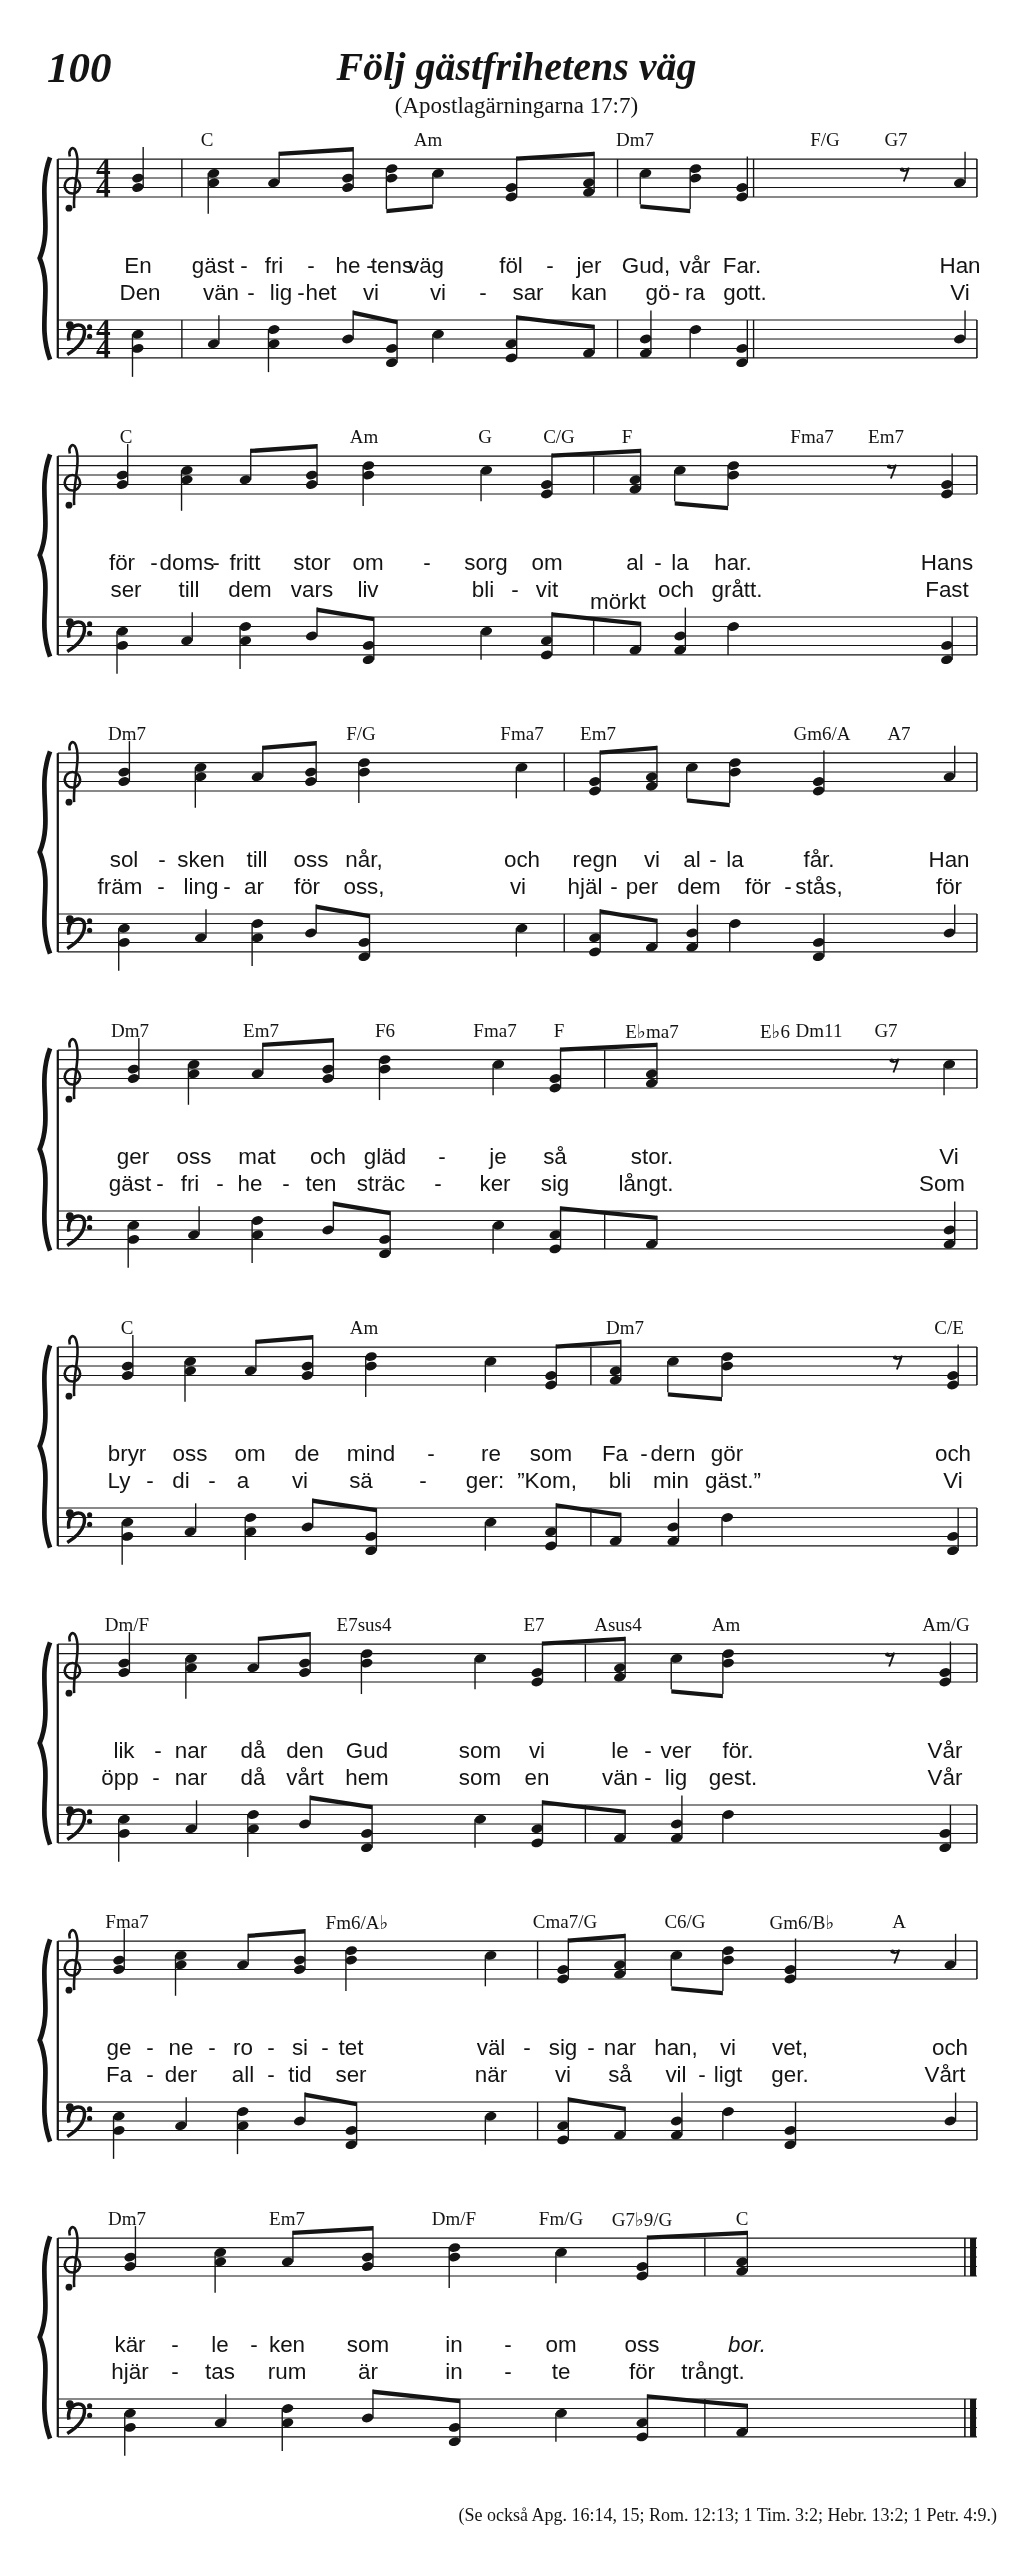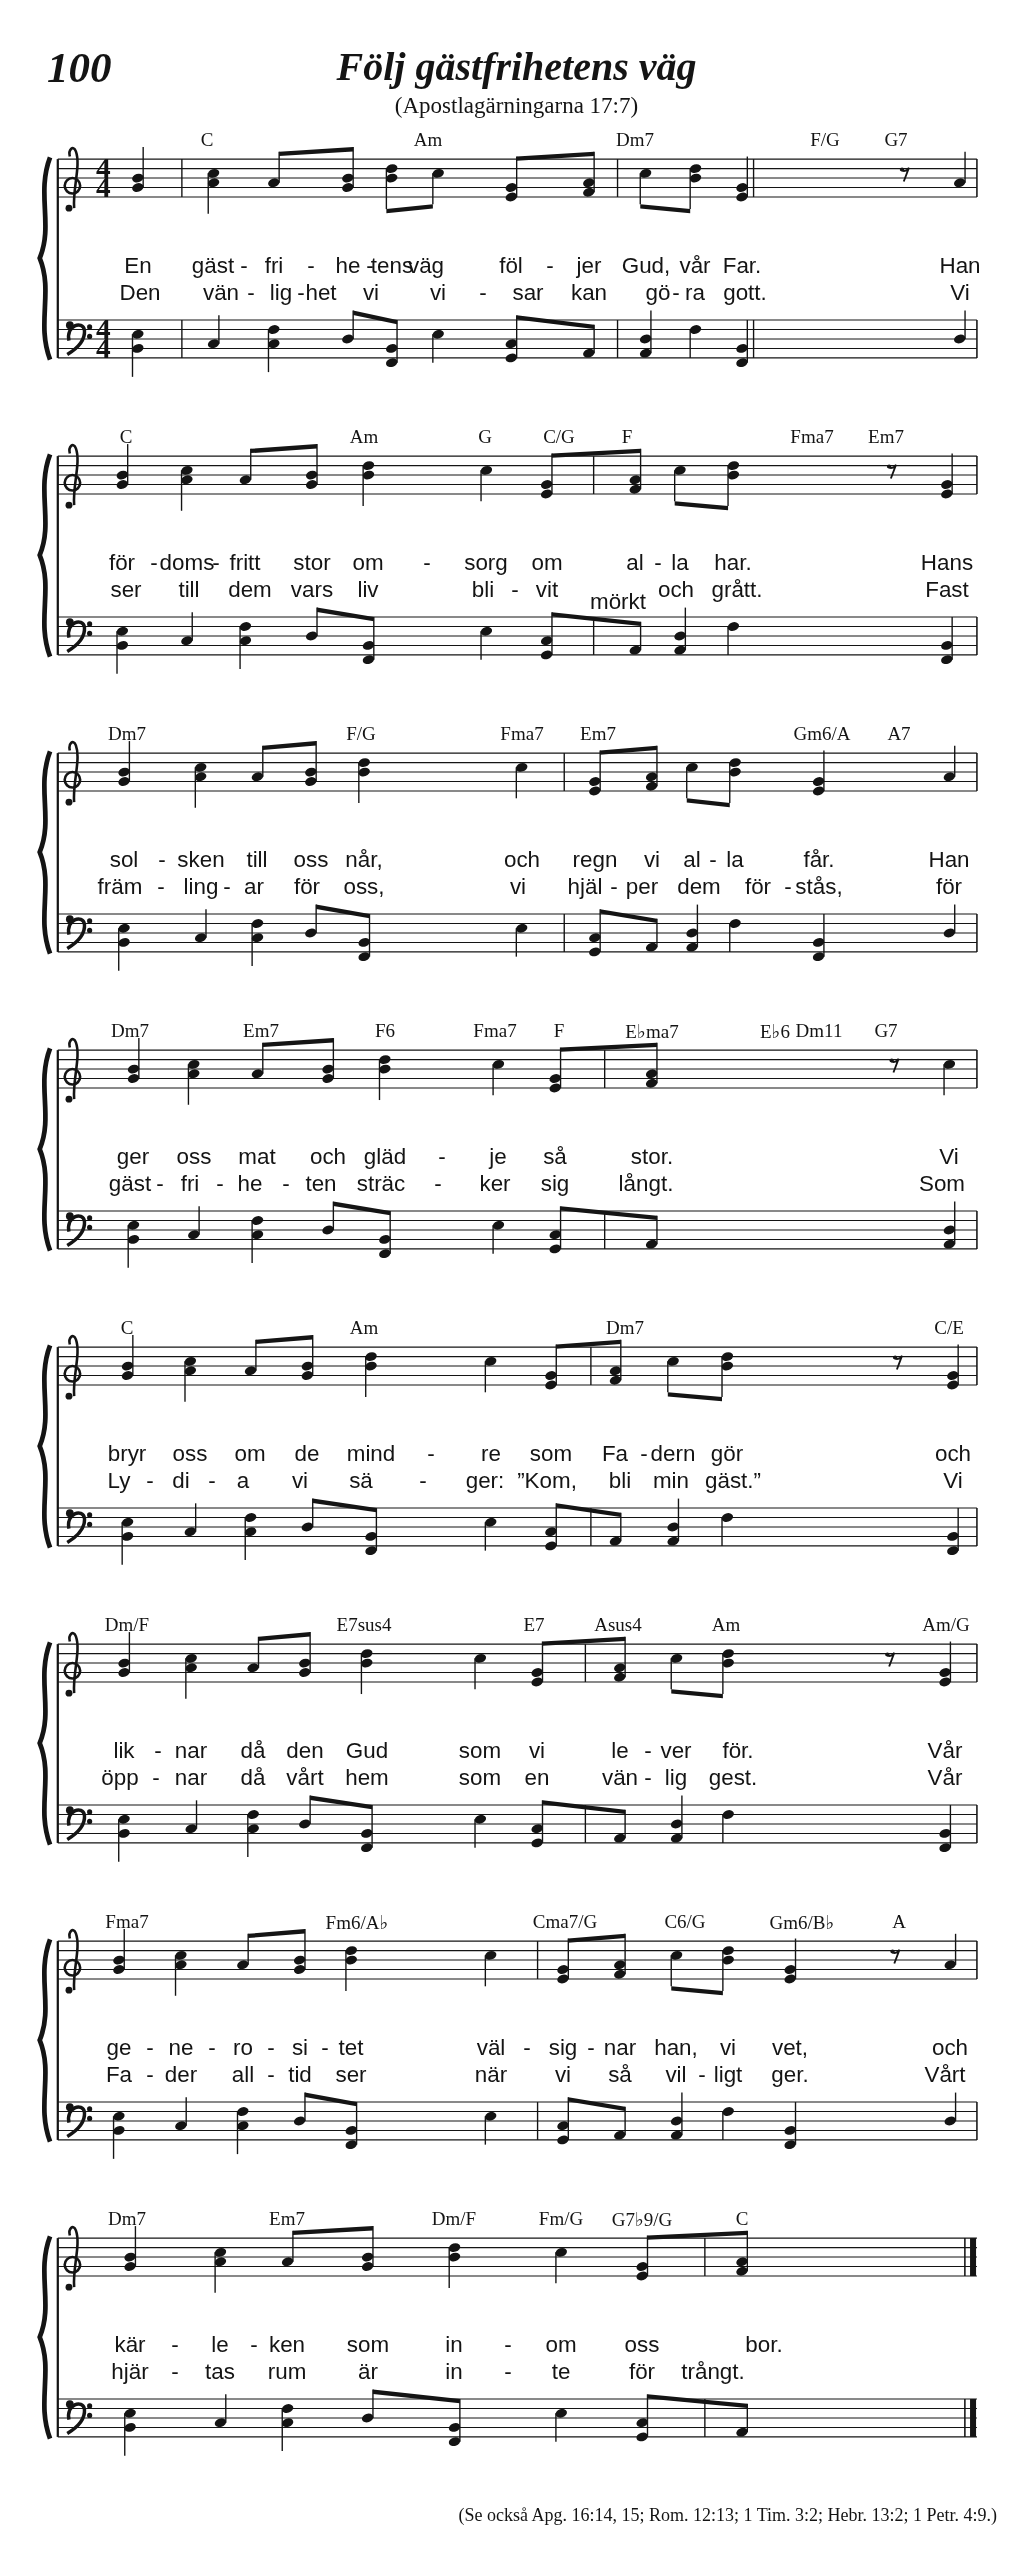--- a/index.html
+++ b/index.html
@@ -1180,21 +1180,21 @@
           <span style="left: 130px;">kär</span>
           <span style="left: 175px;">-</span>
           <span style="left: 220px;">le</span>
           <span style="left: 254px;">-</span>
           <span style="left: 287px;">ken</span>
           <span style="left: 368px;">som</span>
           <span style="left: 454px;">in</span>
           <span style="left: 508px;">-</span>
           <span style="left: 561px;">om</span>
           <span style="left: 642px;">oss</span>
-          <span style="left: 764px;">bor.</span>
+          <span style="left: 747px; font-style: italic;">bor.</span>
         </div>
     <div class="lyrics l2">
           <span style="left: 130px;">hjär</span>
           <span style="left: 175px;">-</span>
           <span style="left: 220px;">tas</span>
           <span style="left: 287px;">rum</span>
           <span style="left: 368px;">är</span>
           <span style="left: 454px;">in</span>
           <span style="left: 508px;">-</span>
           <span style="left: 561px;">te</span>

